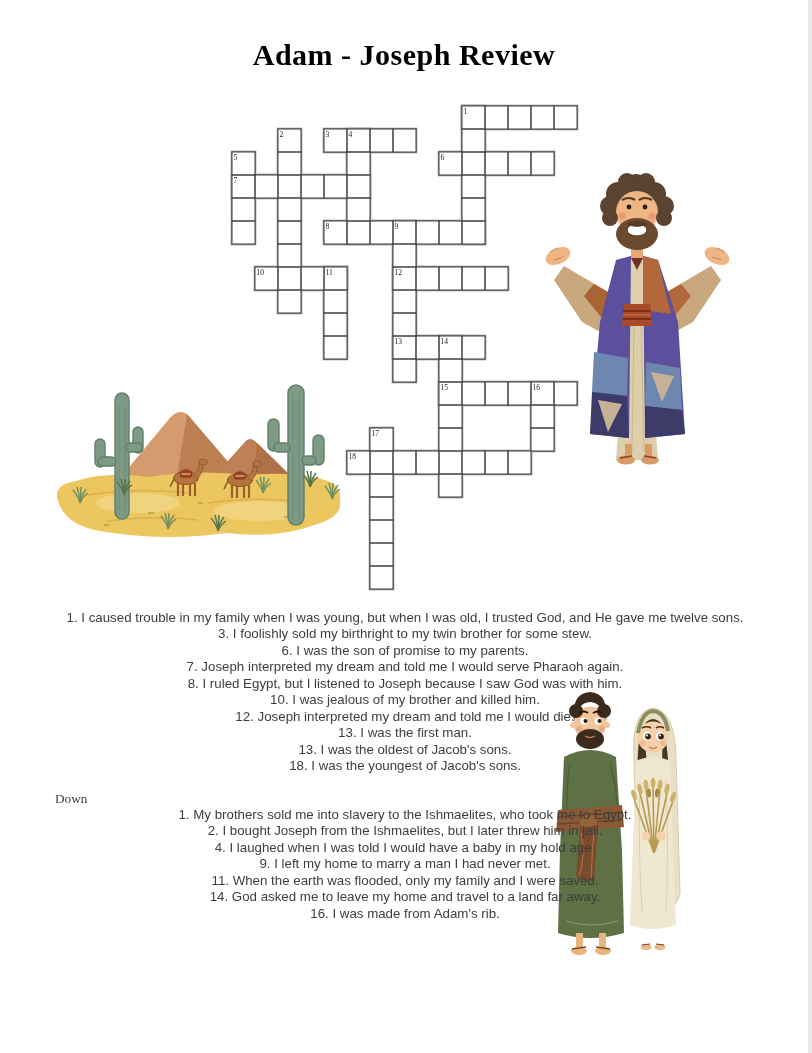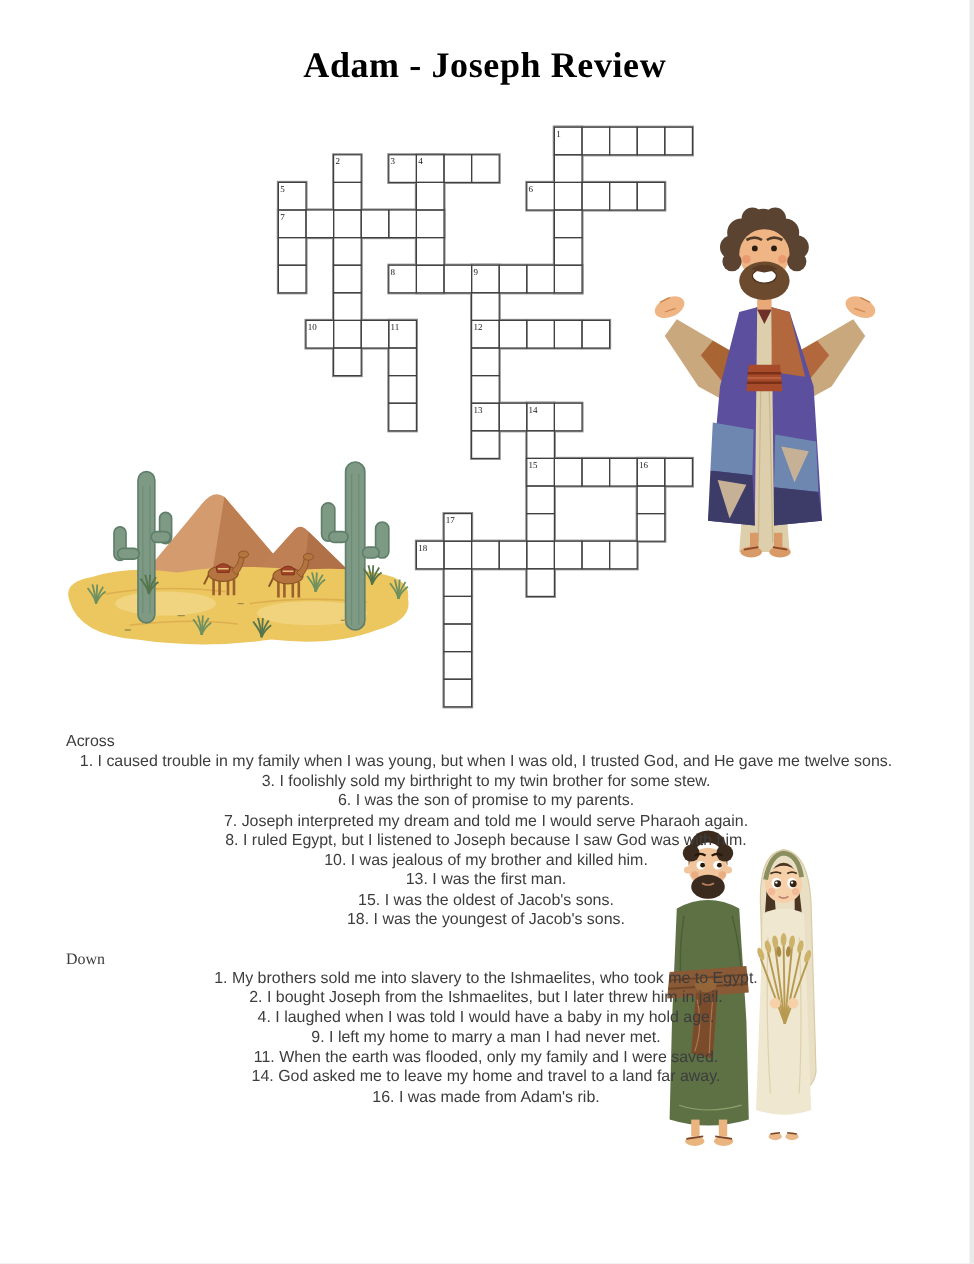--- a/index.html
+++ b/index.html
@@ -469,29 +469,29 @@
         <g>
           <ellipse cx="100" cy="266" rx="5.5" ry="3.2" fill="#eab98a"></ellipse>
           <ellipse cx="114" cy="266" rx="5.5" ry="3.2" fill="#eab98a"></ellipse>
           <path d="M96,264 L104,263 M110,263 L118,264" stroke="#7a4527" stroke-width="1.2" fill="none"></path>
         </g>
       </g>
     </svg>
   </div>
 
   <section class="clues">
-    <div class="clue-heading">Across</div>
     <div class="clue-line">1. I caused trouble in my family when I was young, but when I was old, I trusted God, and He gave me twelve sons.</div>
     <div class="clue-line">3. I foolishly sold my birthright to my twin brother for some stew.</div>
     <div class="clue-line">6. I was the son of promise to my parents.</div>
     <div class="clue-line">7. Joseph interpreted my dream and told me I would serve Pharaoh again.</div>
     <div class="clue-line">8. I ruled Egypt, but I listened to Joseph because I saw God was with him.</div>
     <div class="clue-line">10. I was jealous of my brother and killed him.</div>
+    <div class="clue-line">12. Joseph interpreted my dream and told me I would die.</div>
     <div class="clue-line">13. I was the first man.</div>
-    <div class="clue-line">15. I was the oldest of Jacob's sons.</div>
+    <div class="clue-line">13. I was the oldest of Jacob's sons.</div>
     <div class="clue-line">18. I was the youngest of Jacob's sons.</div>
     <div class="clue-heading down">Down</div>
     <div class="clue-line">1. My brothers sold me into slavery to the Ishmaelites, who took me to Egypt.</div>
     <div class="clue-line">2. I bought Joseph from the Ishmaelites, but I later threw him in jail.</div>
     <div class="clue-line">4. I laughed when I was told I would have a baby in my hold age.</div>
     <div class="clue-line">9. I left my home to marry a man I had never met.</div>
     <div class="clue-line">11. When the earth was flooded, only my family and I were saved.</div>
     <div class="clue-line">14. God asked me to leave my home and travel to a land far away.</div>
     <div class="clue-line">16. I was made from Adam's rib.</div>
   </section>

